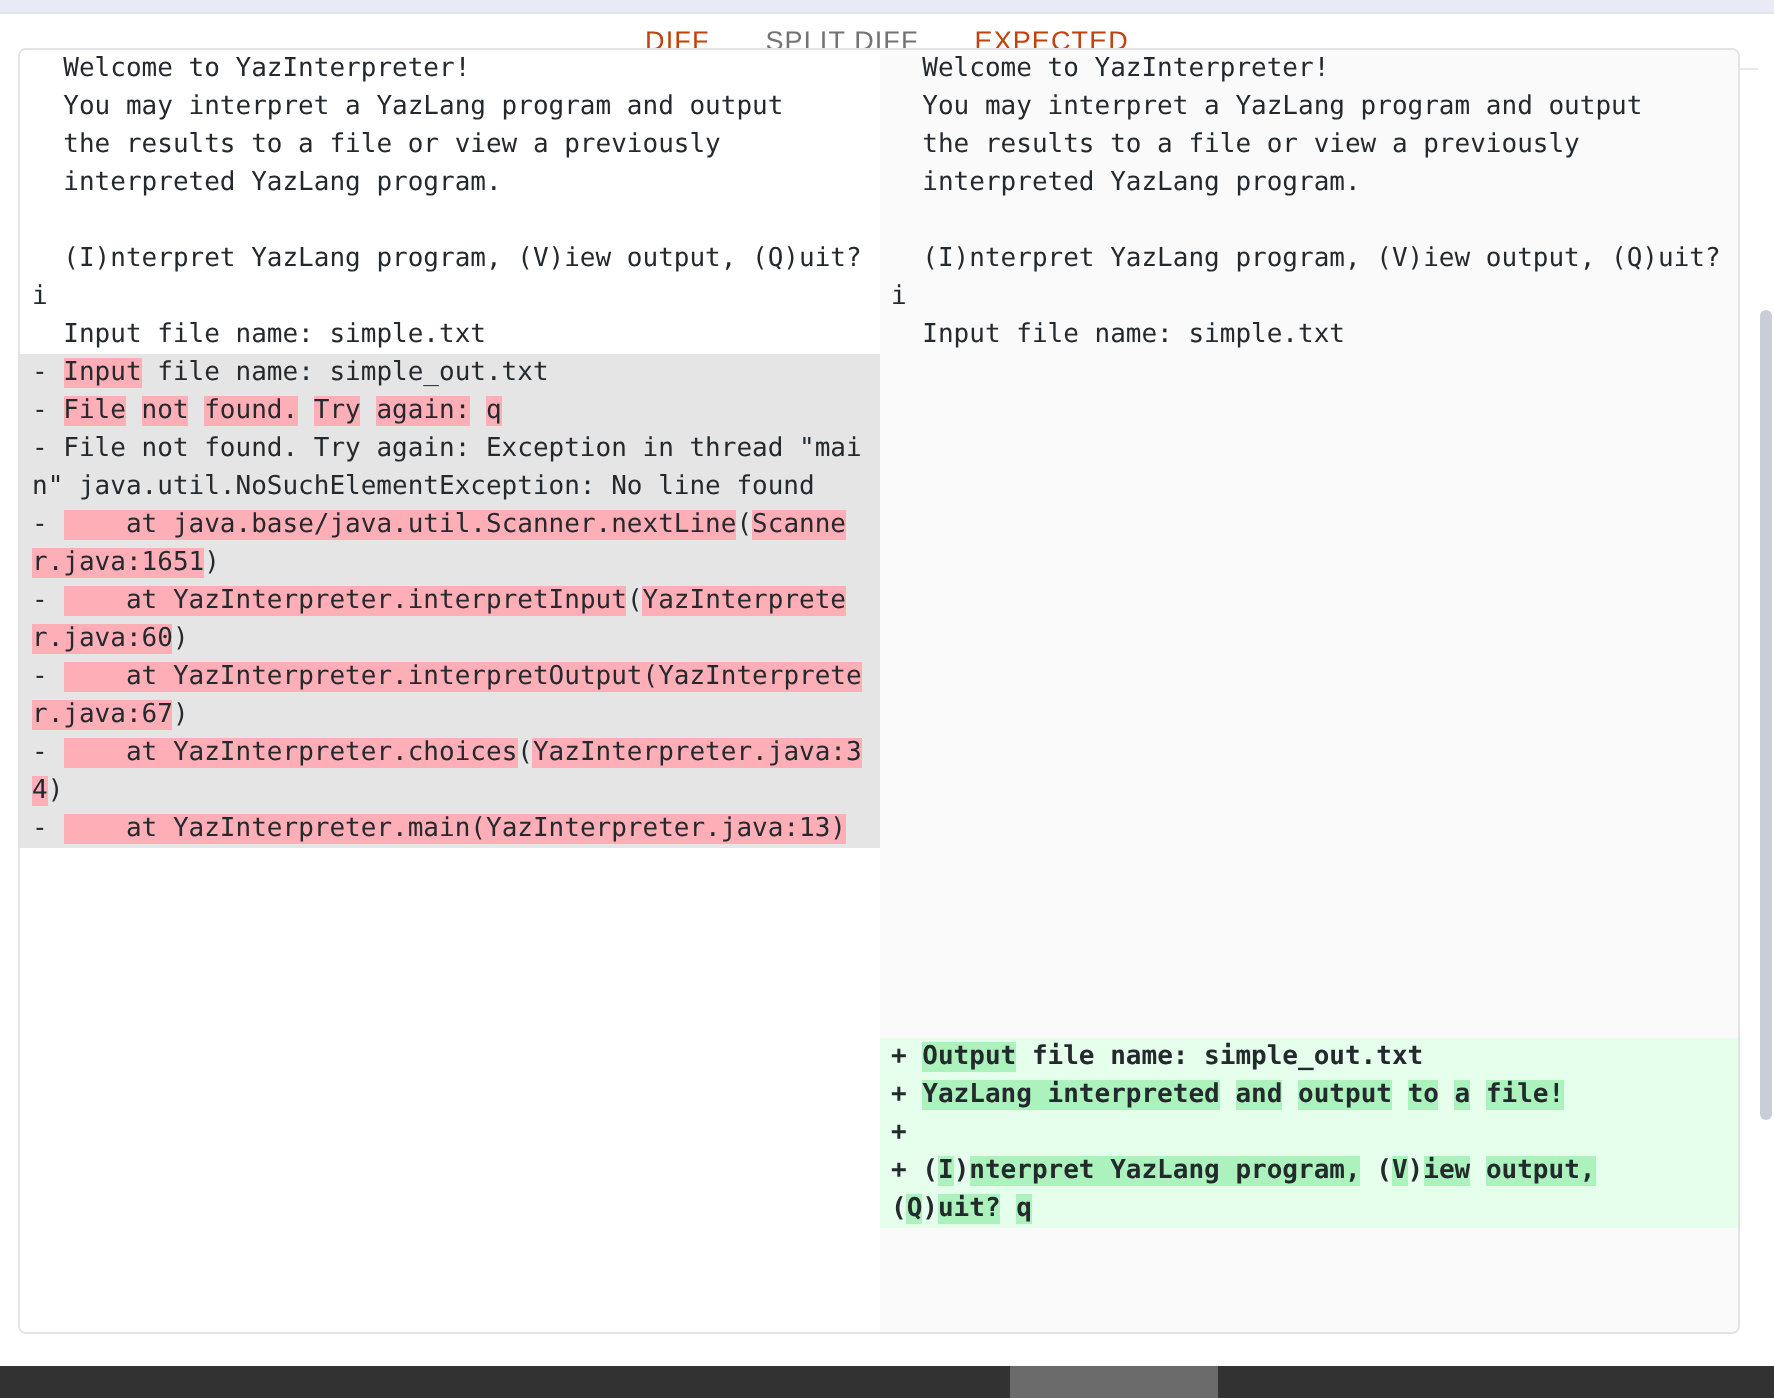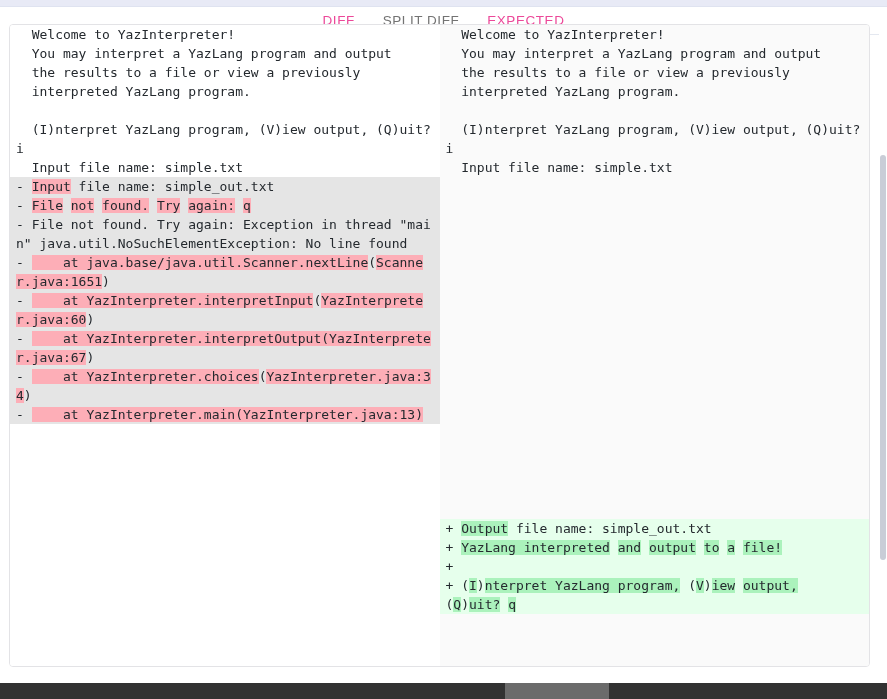--- a/index.html
+++ b/index.html
@@ -36,21 +36,21 @@
     background: #ffffff;
     display: flex;
     justify-content: center;
     align-items: flex-start;
   }
   .tab {
     position: relative;
     padding: 3px 14px 0 14px;
     font-size: 13.5px;
     letter-spacing: 0.55px;
-    color: #ec4899;
+    color: #c2410c;
     line-height: 22px;
     height: 26px;
     box-sizing: border-box;
     cursor: pointer;
     user-select: none;
     white-space: nowrap;
   }
   .tab.active { color: #737373; font-weight: 400; }
   .tab.active::after {
     content: "";
@@ -103,21 +103,21 @@
     overflow-wrap: anywhere;
   }
 
   .line {
     padding: 0 2px 0 6px;
     box-sizing: border-box;
     min-height: 19px;
   }
   .line.ctx { background: transparent; }
   .line.del { background: #e5e5e5; }
-  .line.add { background: #e6ffec; }
+  .line.add { background: #e6ffec; font-weight: bold; }
 
   .sign { display: inline; }
 
   mark.del-hl {
     background: #fdaeb7;
     color: #24292e;
     border-radius: 0;
     padding: 0;
   }
   mark.add-hl {

